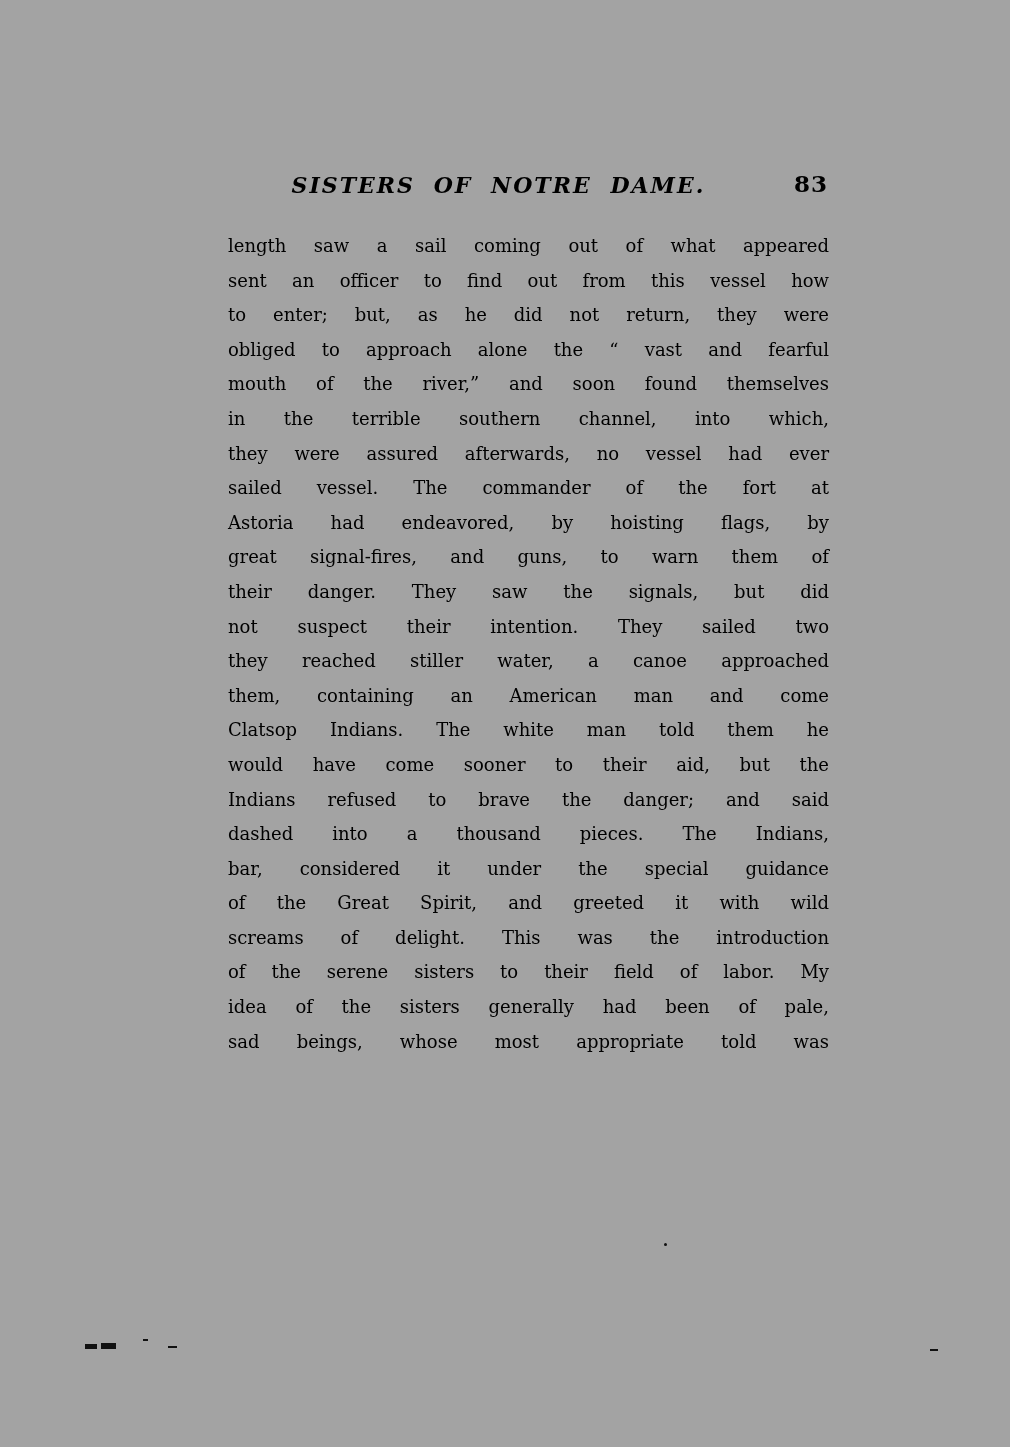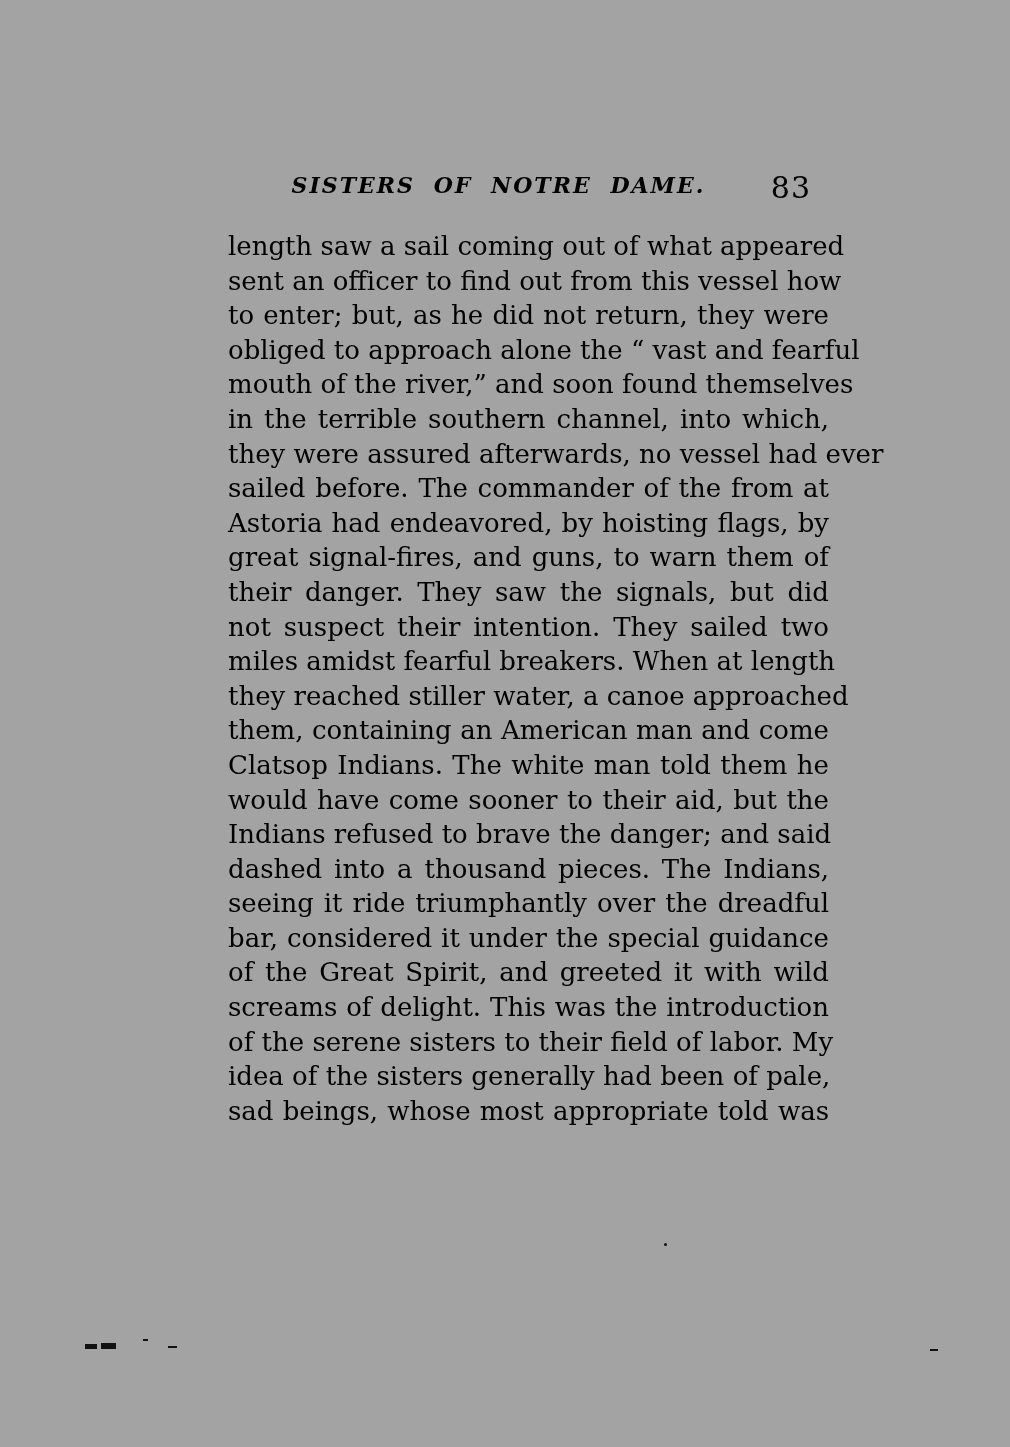--- a/index.html
+++ b/index.html
@@ -31,38 +31,38 @@
     text-align: center;
     font-style: italic;
     font-weight: bold;
     font-size: 22px;
     letter-spacing: 2px;
     word-spacing: 9px;
     white-space: nowrap;
   }
   .page-number {
     position: absolute;
-    right: 18px;
+    right: 1px;
     top: -2px;
-    font-size: 30px;
-    font-weight: normal;
+    font-size: 23px;
+    font-weight: bold;
     letter-spacing: 1px;
   }
   .body-text {
     position: absolute;
     left: 228px;
     top: 229px;
     width: 601px;
   }
   .text-line {
     display: block;
     width: 601px;
     height: 34.6px;
     line-height: 34.6px;
-    font-size: 26px;
+    font-size: 18px;
     text-align: justify;
     text-align-last: justify;
     white-space: nowrap;
     overflow: visible;
   }
   .scan-artifact {
     position: absolute;
     background: #111111;
   }
   .artifact-1 { left: 85px;  top: 1344px; width: 12px; height: 5px; }
@@ -83,33 +83,31 @@
   </div>
 
   <div class="body-text">
     <span class="text-line">length saw a sail coming out of what appeared</span>
     <span class="text-line">sent an officer to find out from this vessel how</span>
     <span class="text-line">to enter; but, as he did not return, they were</span>
     <span class="text-line">obliged to approach alone the “ vast and fearful</span>
     <span class="text-line">mouth of the river,” and soon found themselves</span>
     <span class="text-line">in the terrible southern channel, into which,</span>
     <span class="text-line">they were assured afterwards, no vessel had ever</span>
-    <span class="text-line">sailed before.  The commander of the from at</span>
+    <span class="text-line">sailed vessel.  The commander of the fort at</span>
     <span class="text-line">Astoria had endeavored, by hoisting flags, by</span>
     <span class="text-line">great signal-fires, and guns, to warn them of</span>
     <span class="text-line">their danger.  They saw the signals, but did</span>
     <span class="text-line">not suspect their intention.  They sailed two</span>
-    <span class="text-line">miles amidst fearful breakers.  When at length</span>
     <span class="text-line">they reached stiller water, a canoe approached</span>
     <span class="text-line">them, containing an American man and come</span>
     <span class="text-line">Clatsop Indians.  The white man told them he</span>
     <span class="text-line">would have come sooner to their aid, but the</span>
     <span class="text-line">Indians refused to brave the danger; and said</span>
     <span class="text-line">dashed into a thousand pieces.  The Indians,</span>
-    <span class="text-line">seeing it ride triumphantly over the dreadful</span>
     <span class="text-line">bar, considered it under the special guidance</span>
     <span class="text-line">of the Great Spirit, and greeted it with wild</span>
     <span class="text-line">screams of delight.  This was the introduction</span>
     <span class="text-line">of the serene sisters to their field of labor.  My</span>
     <span class="text-line">idea of the sisters generally had been of pale,</span>
     <span class="text-line">sad beings, whose most appropriate told was</span>
   </div>
 
   <div class="scan-artifact artifact-dot"></div>
   <div class="scan-artifact artifact-1"></div>

